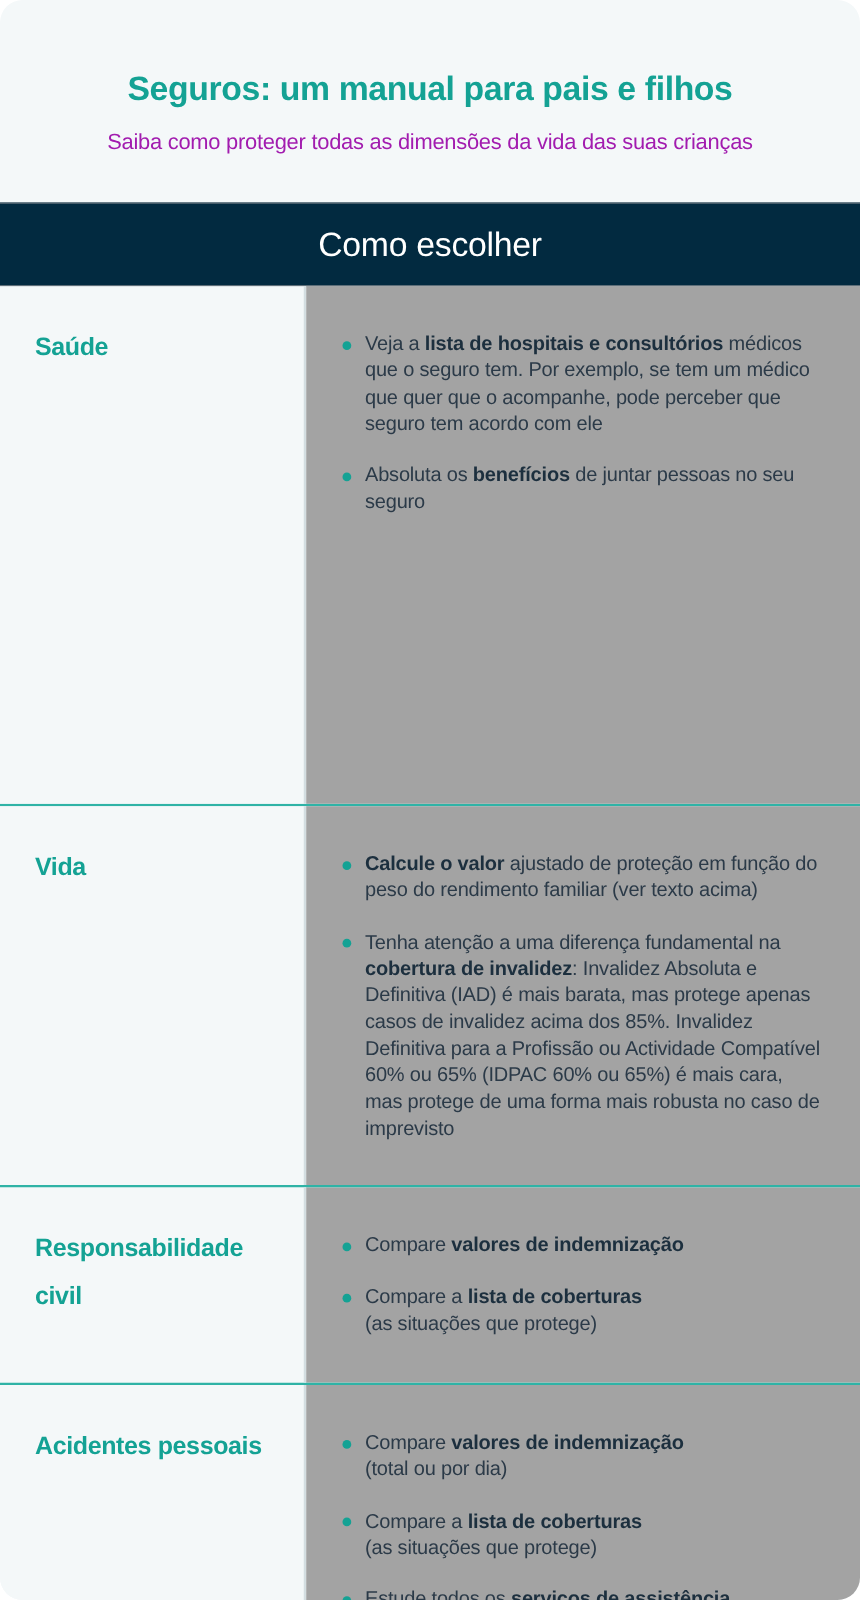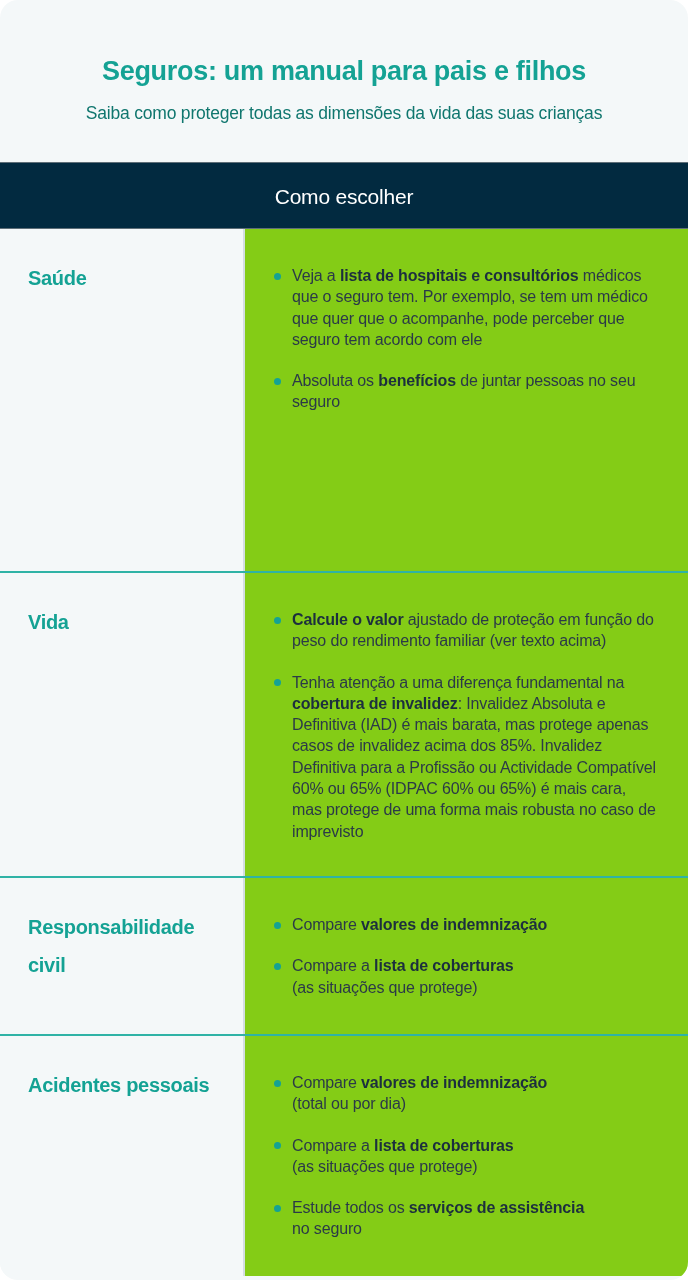--- a/index.html
+++ b/index.html
@@ -19,31 +19,31 @@
       margin-top: 15px;
     }
     .title {
       color: #14a294;
       font-size: 27px;
       font-weight: bold;
       letter-spacing: -0.3px;
       line-height: 36px;
     }
     .subtitle {
-      color: #0f766e;
+      color: #a21caf;
       font-size: 17.5px;
       margin-top: 12px;
       line-height: 24px;
       letter-spacing: -0.2px;
     }
     .band {
       height: 67px;
       background: #022a40;
       color: #ffffff;
-      font-size: 21px;
+      font-size: 27px;
       text-align: center;
       line-height: 67px;
       letter-spacing: -0.2px;
       border-top: 1px solid #5e6e78;
       border-bottom: 1px solid #5e6e78;
     }
     .row {
       display: flex;
       border-bottom: 2px solid #2fb3a6;
     }
@@ -54,21 +54,21 @@
       border-right: 2px solid #d4dee1;
       padding: 30px 20px 0 28px;
       color: #14a294;
       font-size: 20px;
       font-weight: bold;
       line-height: 38px;
       letter-spacing: -0.3px;
     }
     .row-body {
       flex: 1;
-      background: #84cc16;
+      background: #a3a3a3;
       padding: 36px 30px 24px 29px;
     }
     .bullet {
       display: flex;
       margin-bottom: 20px;
       color: #2b3a48;
       font-size: 16px;
       line-height: 21.3px;
       letter-spacing: -0.15px;
     }
@@ -88,21 +88,21 @@
 
 <div class="card">
   <div class="header">
     <div class="title">Seguros: um manual para pais e filhos</div>
     <div class="subtitle">Saiba como proteger todas as dimensões da vida das suas crianças</div>
   </div>
 
   <div class="band">Como escolher</div>
 
   <div id="rows">
-      <div class="row" style="height: 344px;">
+      <div class="row" style="height: 416px;">
         <div class="row-label">Saúde</div>
         <div class="row-body">
           <div class="bullet">
             <span class="dot"></span>
             <span class="text"><span>Veja a </span><b>lista de hospitais e consultórios</b><span> médicos que o seguro tem. Por exemplo, se tem um médico que quer que o acompanhe, pode perceber que seguro tem acordo com ele</span></span>
           </div>
           <div class="bullet">
             <span class="dot"></span>
             <span class="text"><span>Absoluta os </span><b>benefícios</b><span> de juntar pessoas no seu seguro</span></span>
           </div>

